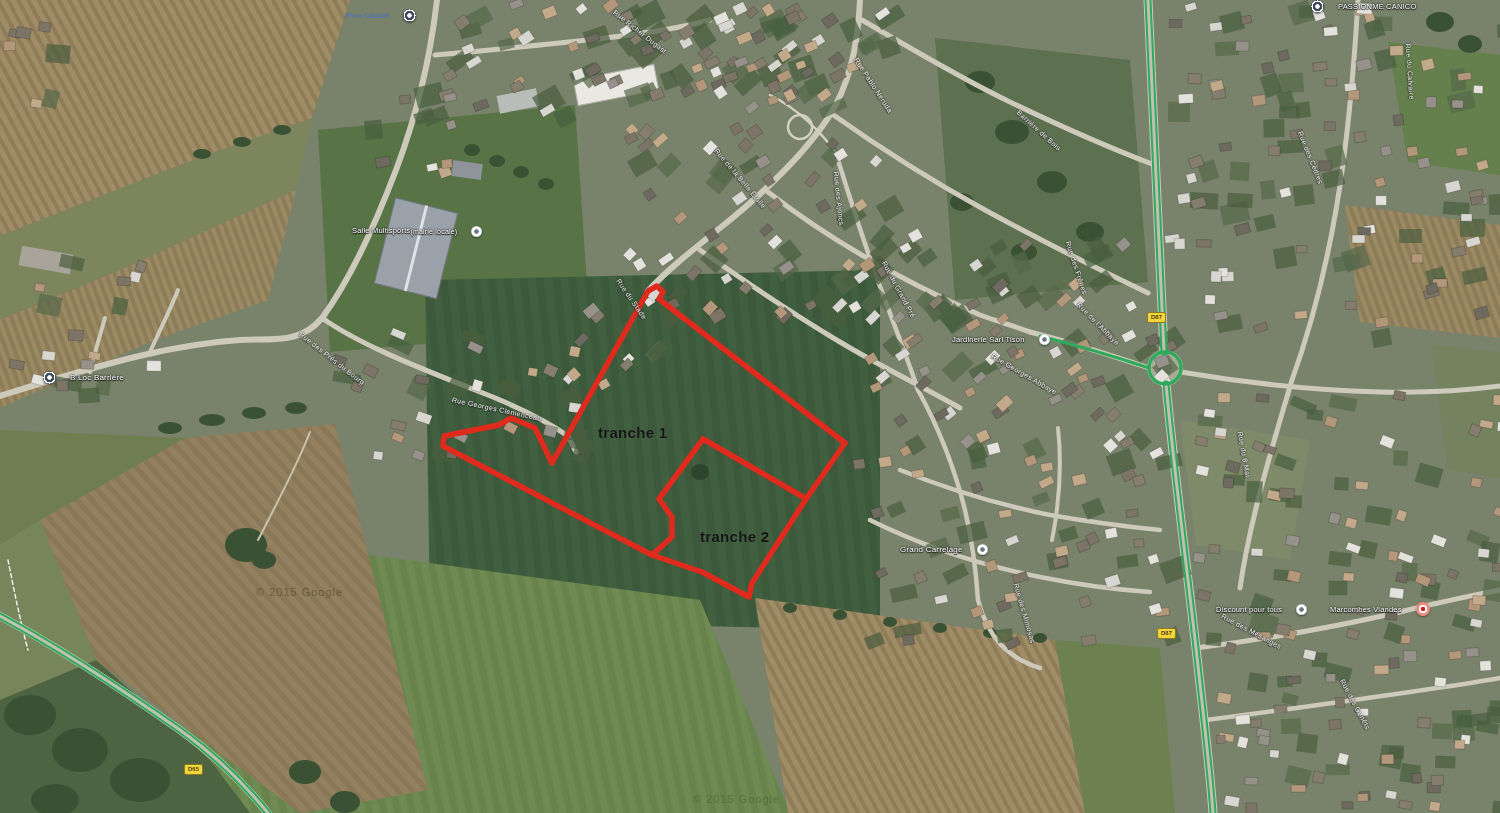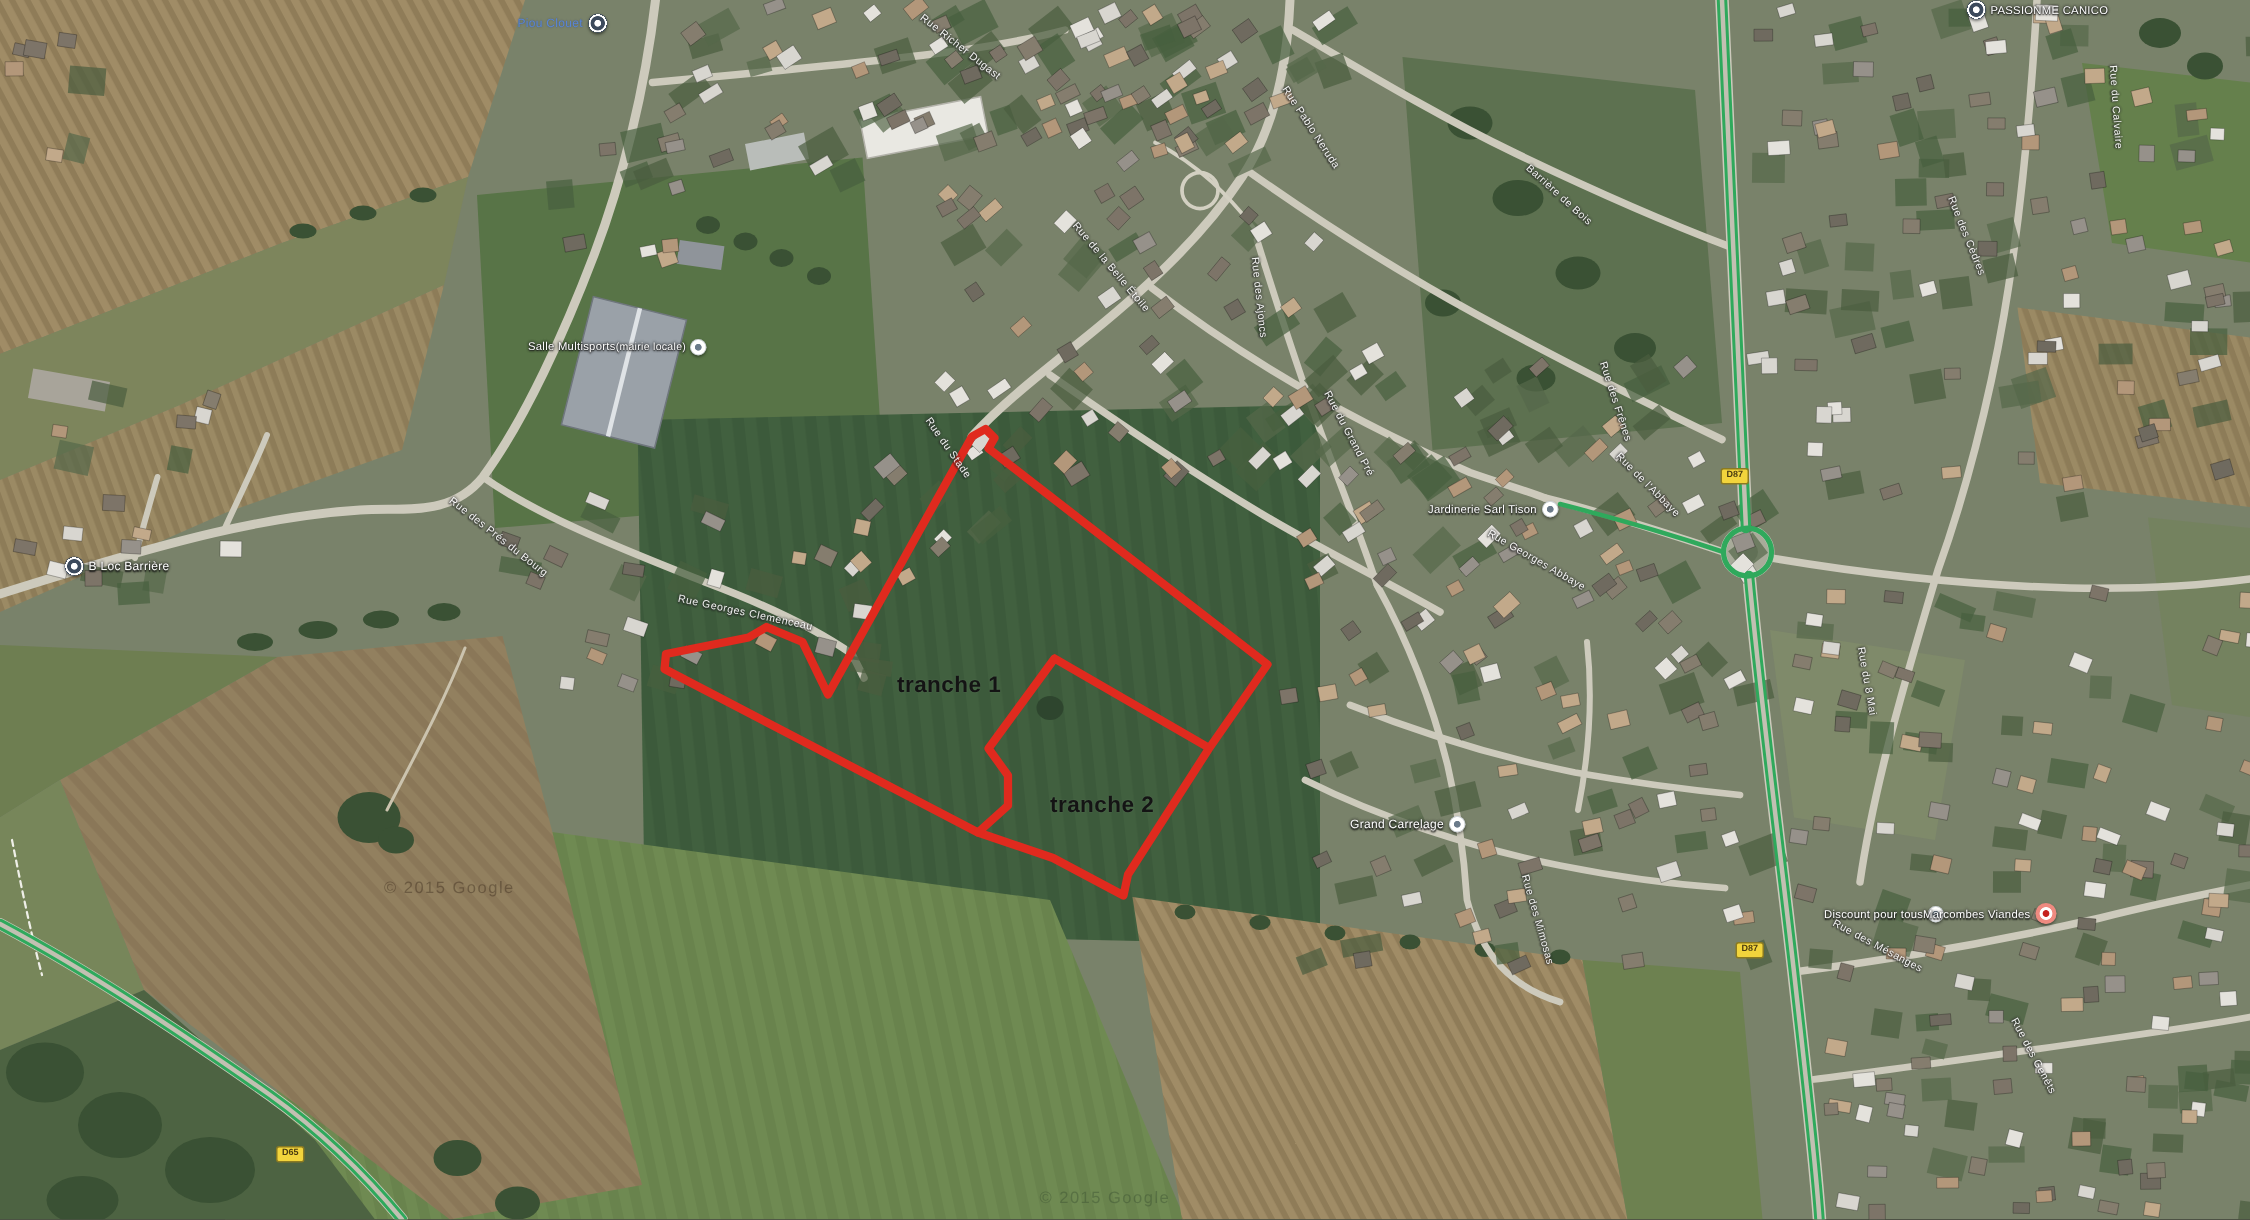--- a/index.html
+++ b/index.html
@@ -8,21 +8,21 @@
     font-family:"Liberation Sans", sans-serif;
     background:#76805f;
   }
   #stage svg{position:absolute;left:0;top:0;}
   .lbl{position:absolute;white-space:nowrap;pointer-events:none;}
   .street{
     font-size:7px;color:#fff;letter-spacing:.4px;opacity:.92;
     text-shadow:0 0 2px #333,0 0 2px #333,0 1px 1px #222;
     transform-origin:left center;
   }
-  .poi{position:absolute;display:flex;align-items:center;gap:3px;white-space:nowrap;}
+  .poi{position:absolute;display:flex;align-items:center;gap:14px;white-space:nowrap;}
   .poi-text{
     font-size:8px;color:#fff;letter-spacing:.2px;
     text-shadow:0 0 2px #222,0 0 2px #222,0 1px 1px #111;
   }
   .poi-text.caps{text-transform:uppercase;font-size:7.5px;}
   .poi-text.blue{color:#5b86d6;text-shadow:0 0 1px rgba(20,40,90,.5);filter:blur(.3px);}
   .poi-2line{display:flex;flex-direction:row;align-items:flex-end;line-height:1.15;}
   .pin{display:inline-block;border-radius:50%;}
   .pin-dark{width:13px;height:13px;background:radial-gradient(circle,#fff 0 2px,#3c4a5c 2.5px 4.5px,#fff 5px 6px,#3c4a5c 6px);box-shadow:0 1px 2px rgba(0,0,0,.5);}
   .pin-light{width:11px;height:11px;background:radial-gradient(circle,#6b7b8a 0 2px,#fff 2.5px 4.5px,#cfd4d8 5px);box-shadow:0 1px 2px rgba(0,0,0,.45);}
@@ -872,21 +872,21 @@
       <path stroke="var(--route,#2fa95c)" stroke-width="7" d="M0,616 C60,648 120,688 180,730 C215,755 245,785 268,813"></path>
       <path stroke="#c2c0b2" stroke-width="3" d="M0,616 C60,648 120,688 180,730 C215,755 245,785 268,813"></path>
     </g>
 
     <g fill="none" stroke="var(--parcel,#e02a1e)" stroke-width="5.5" stroke-linejoin="round" stroke-linecap="round">
       <path d="M648,291 L657,286 L663,292 L659,299 L845,443 L806,499 L752,583 L749,597 L702,572 L652,555 L443,446 L444,436 L499,425 L511,418 L535,428 L552,463 Z"></path>
       <path d="M703,439 L805,498 M703,439 L659,499 L672,517 L672,537 L652,555"></path>
     </g>
   </svg>
 
-  <div class="lbl tranche" style="left:598px;top:448px;">tranche 1</div>
+  <div class="lbl tranche" style="left:598px;top:424px;">tranche 1</div>
   <div class="lbl tranche" style="left:700px;top:516px;margin-top:12px;">tranche 2</div>
 
   <div class="poi" style="left:345px;top:9px;">
     <span class="poi-text blue">Piou Clouet</span>
     <span class="pin pin-dark"></span>
   </div>
 
   <div class="poi" style="left:352px;top:226px;">
     <span class="poi-2line">
       <span class="poi-text" style="font-size:7.5px">Salle Multisports</span>
@@ -913,21 +913,21 @@
   <div class="poi" style="left:900px;top:544px;">
     <span class="poi-text">Grand Carrelage</span>
     <span class="pin pin-light"></span>
   </div>
 
   <div class="poi" style="left:1216px;top:604px;">
     <span class="poi-text" style="font-size:7.5px">Discount pour tous</span>
     <span class="pin pin-light"></span>
   </div>
 
-  <div class="poi" style="left:1282px;top:602px;justify-content:flex-end;">
+  <div class="poi" style="left:1330px;top:602px;justify-content:flex-end;">
     <span class="poi-text" style="font-size:7.5px">Marcombes Viandes</span>
     <span class="pin pin-red"></span>
   </div>
 
   <div class="lbl street" style="left:614px;top:8px;transform:rotate(38deg)">Rue Richer Dugast</div>
   <div class="lbl street" style="left:856px;top:55px;transform:rotate(57deg)">Rue Pablo Neruda</div>
   <div class="lbl street" style="left:716px;top:146px;transform:rotate(50deg)">Rue de la Belle Étoile</div>
   <div class="lbl street" style="left:1018px;top:108px;transform:rotate(42deg)">Barrière de Bois</div>
   <div class="lbl street" style="left:1068px;top:238px;transform:rotate(72deg)">Rue des Frênes</div>
   <div class="lbl street" style="left:836px;top:168px;transform:rotate(84deg)">Rue des Ajoncs</div>

